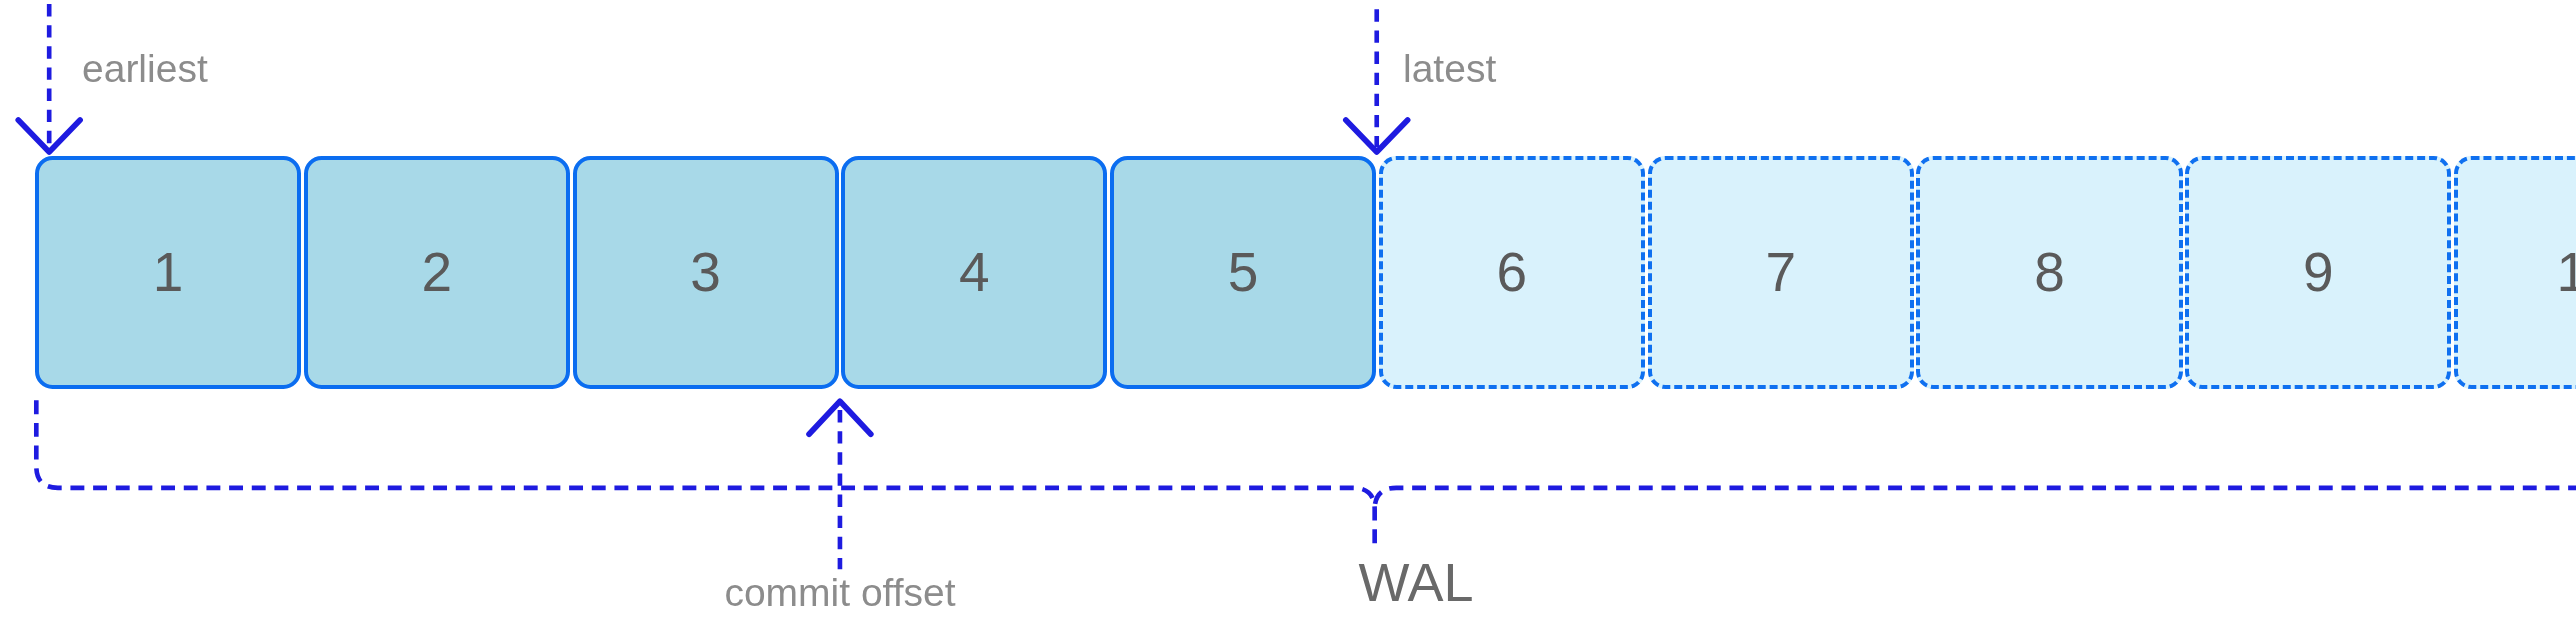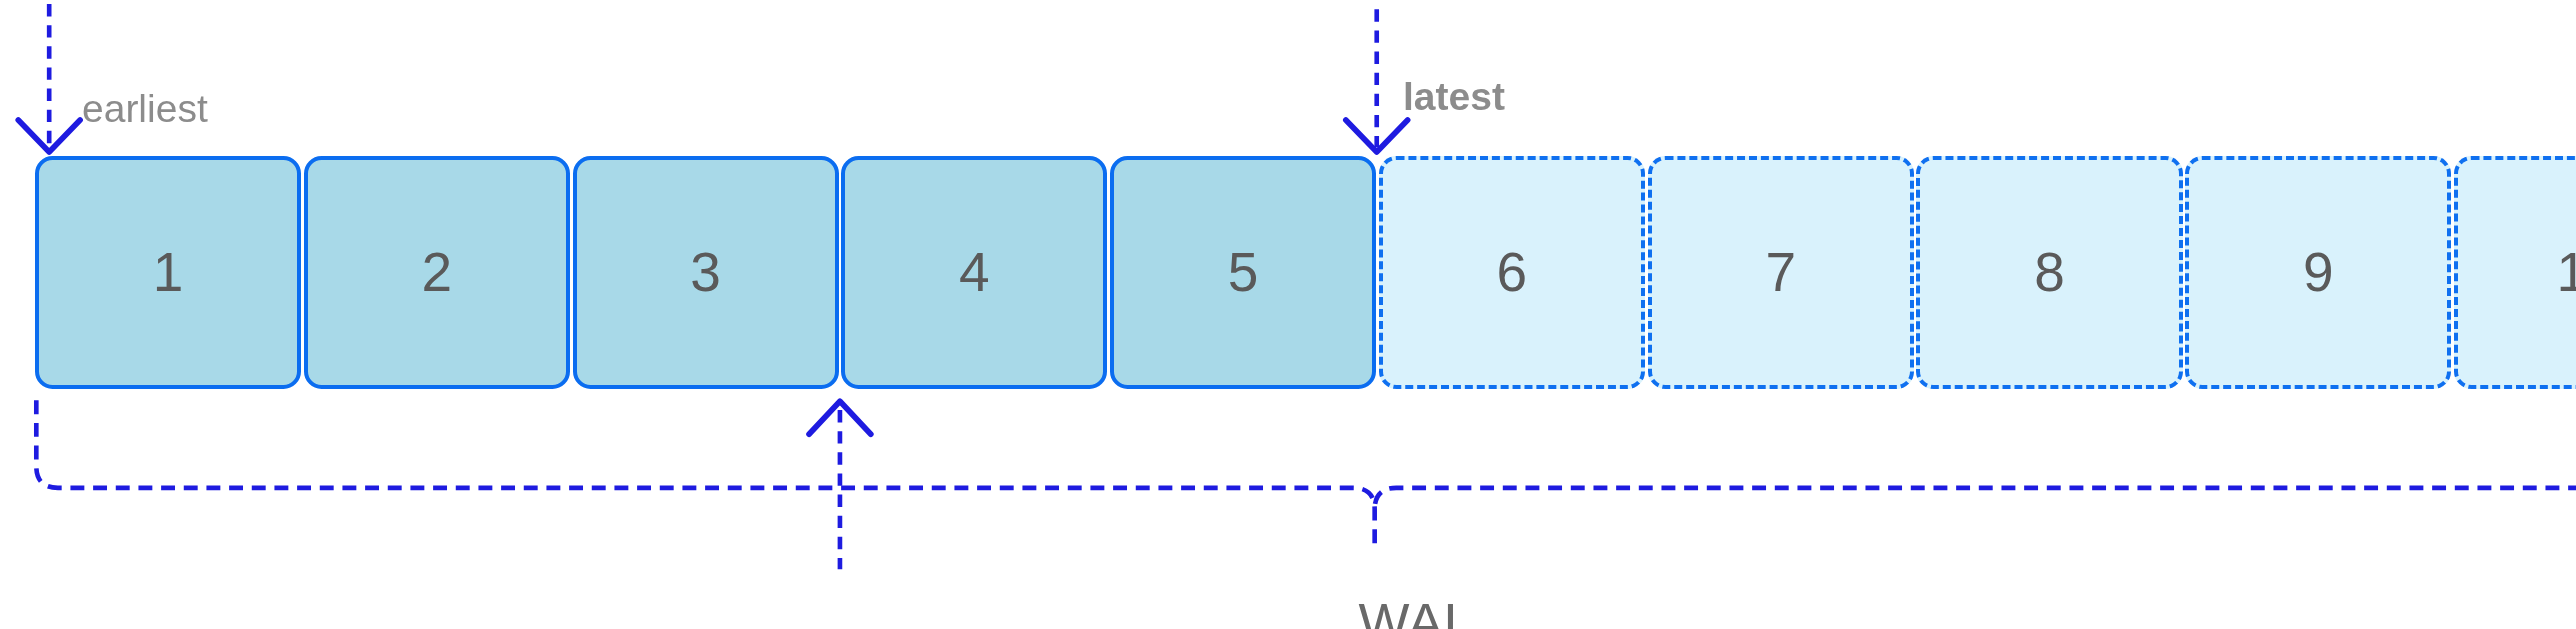--- a/index.html
+++ b/index.html
@@ -58,24 +58,24 @@
   }
   .brace{
     stroke:var(--arrow-blue);stroke-width:9;
     stroke-dasharray:27 17;fill:none;stroke-linecap:butt;
   }
 
   
   .label{
     position:absolute;
     color:var(--label-gray);
-    font-size:39px;line-height:1;white-space:nowrap;margin-top:40px;
+    font-size:39px;line-height:1;white-space:nowrap;
   }
   .label-earliest{left:82px;top:49px;}
-  .label-latest{left:1403px;top:37px;font-weight:bold;}
+  .label-latest{left:1403px;top:49px;}
   .label-commit{left:840px;top:573px;transform:translateX(-50%);}
   .label-wal{
     left:1416px;top:555px;transform:translateX(-50%);
     color:var(--wal-gray);font-size:54px;
   }
 </style>
 </head>
 <body>
 
 <div class="canvas">
@@ -90,20 +90,21 @@
 
     <polyline class="arrow-head" points="1570,843 1630,779 1690,843"></polyline>
     <line class="arrow-stem" x1="1630" y1="796" x2="1630" y2="1105"></line>
 
     <path class="brace" d="M 70 777 L 70 905 Q 70 947 112 947 L 2626 947 Q 2668 947 2668 989 L 2668 1067"></path>
     <path class="brace" d="M 5267 790 L 5267 905 Q 5267 947 5225 947 L 2710 947 Q 2668 947 2668 989"></path>
   </svg>
 
   <div class="label label-earliest">earliest</div>
   <div class="label label-latest">latest</div>
+  <div class="label label-commit">commit offset</div>
   <div class="label label-wal">WAL</div>
 
   <div class="row">
     <div class="seg solid">
       <span>1</span>
     </div>
     <div class="seg solid">
       <span>2</span>
     </div>
     <div class="seg solid">

